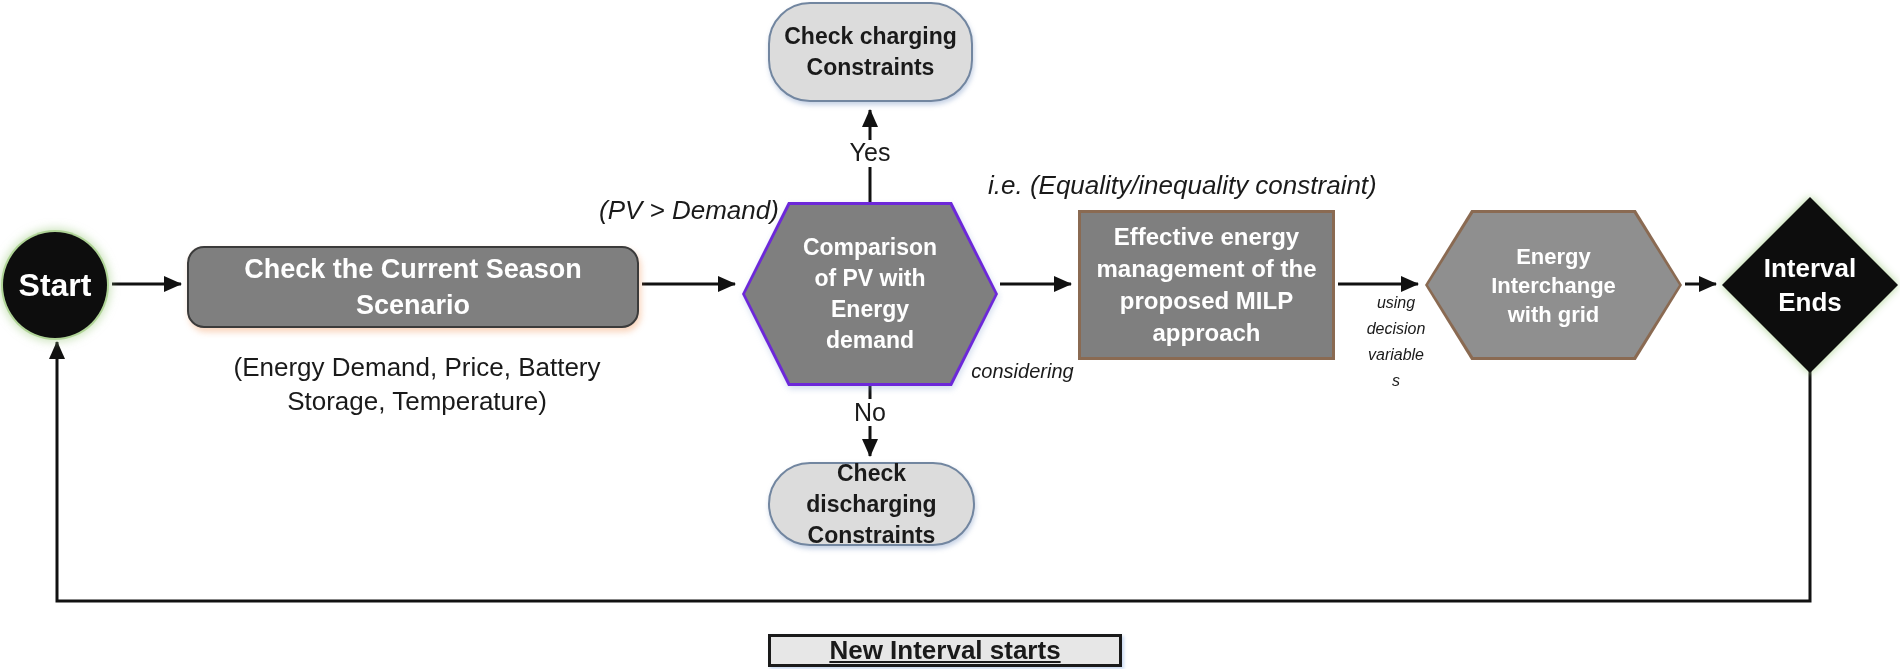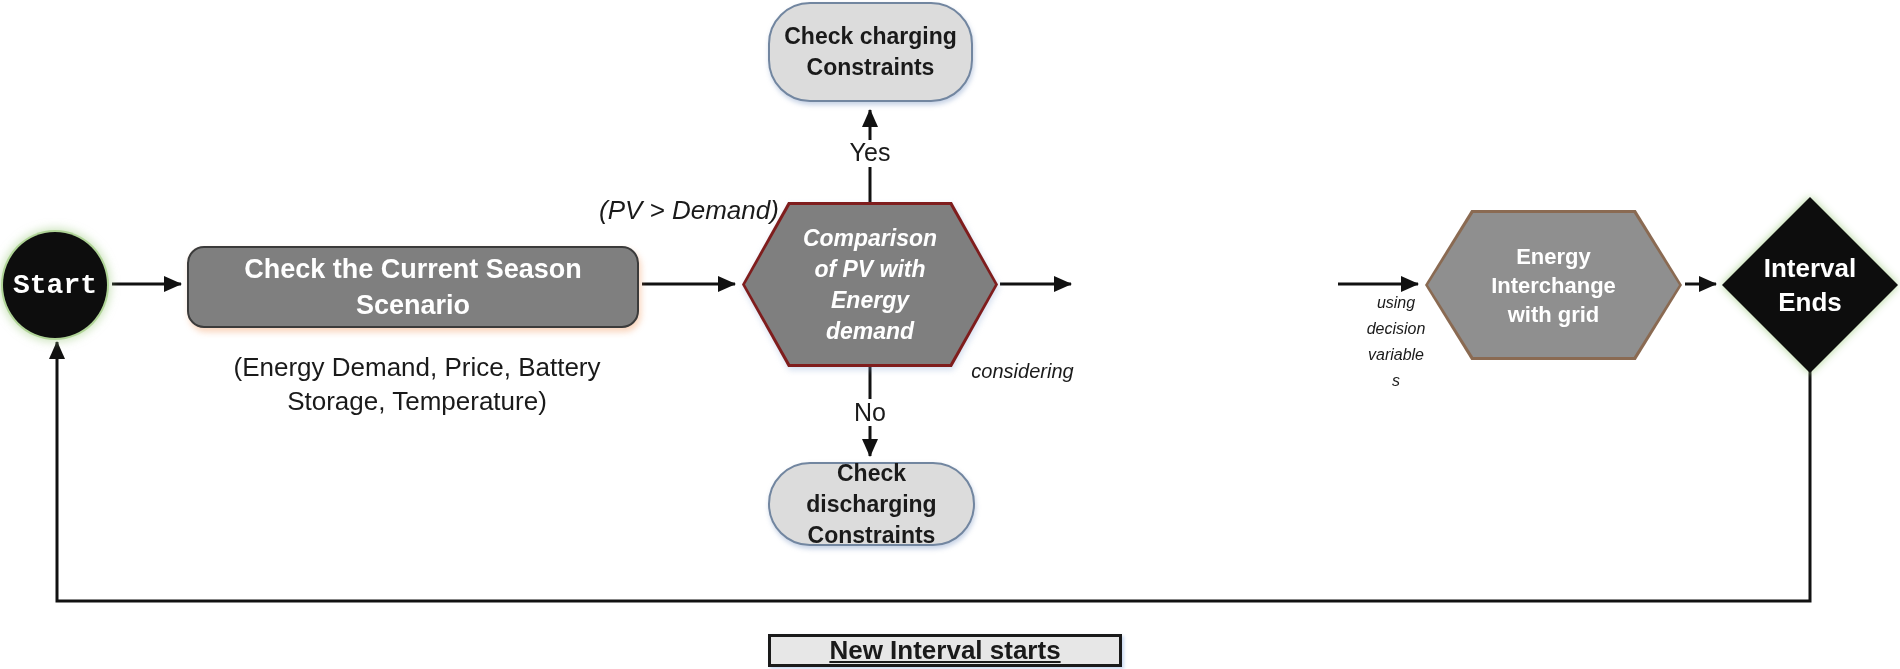--- a/index.html
+++ b/index.html
@@ -12,23 +12,22 @@
   }
   #edges{position:absolute;left:0;top:0;z-index:1;}
   .node{position:absolute;z-index:2;display:flex;align-items:center;justify-content:center;
         text-align:center;font-weight:bold;box-sizing:border-box;}
   .node-label{white-space:pre-line;}
   
   .circle{
     border-radius:50%;
     background:var(--terminal-fill);
     color:var(--text-on-dark);
-    font-size:28px;
+    font-size:32px;
     box-shadow:0 0 0 2px rgba(168,208,141,.85), 0 0 9px 4px rgba(168,208,141,.55);
-    font-family:Liberation Mono, monospace;
   }
   
   .rect{
     background:var(--process-fill);
     border:2px solid var(--dark-border);
     color:var(--text-on-dark);
     font-size:27px;line-height:36px;
     box-shadow:2px 4px 6px rgba(240,150,90,.4);
   }
   .rect.brown{
@@ -122,40 +121,47 @@
   <div class="node stadium" style="left:768px;top:2px;width:205px;height:100px;">
     <span class="node-label">Check charging
 Constraints</span>
   </div>
 
   <div class="ann" style="left:835px;top:138px;width:70px;font-size:25px;">Yes</div>
 
   <div class="ann italic nowrap" style="left:599px;top:195px;font-size:26px;text-align:center;">(PV &gt; Demand)</div>
 
   <div class="hex-wrap" style="position:absolute;z-index:2;left:742px;top:202px;width:256px;height:165px;">
-    <div class="hex-outer" style="left:0;top:0;width:256px;height:165px;background:#7f1d1d;font-style:italic;">
+    <div class="hex-outer" style="left:0;top:0;width:256px;height:184px;background:#6d28d9;">
       <div class="hex-inner" style="background:var(--process-fill);font-size:23px;line-height:31px;">
         <span class="node-label">Comparison
 of PV with
 Energy
 demand</span>
       </div>
     </div>
   </div>
 
   <div class="ann" style="left:835px;top:398px;width:70px;font-size:25px;">No</div>
 
   <div class="node stadium" style="left:768px;top:462px;width:207px;height:84px;">
     <span class="node-label">Check discharging
 Constraints</span>
   </div>
 
+  <div class="ann italic nowrap" style="left:988px;top:170px;font-size:26px;">i.e. (Equality/inequality constraint)</div>
 
   <div class="ann italic" style="left:955px;top:360px;width:135px;font-size:20px;">considering</div>
 
+  <div class="node rect brown" style="left:1078px;top:210px;width:257px;height:150px;">
+    <span class="node-label">Effective energy
+management of the
+proposed MILP
+approach</span>
+  </div>
 
   <div class="ann italic" style="left:1343px;top:290px;width:106px;font-size:16px;line-height:26px;">using
 decision
 variable
 s</div>
 
   <div class="hex-wrap" style="position:absolute;z-index:2;left:1425px;top:210px;width:257px;height:150px;filter:none;">
     <div class="hex-outer" style="left:0;top:0;width:257px;height:150px;background:var(--brown-border);">
       <div class="hex-inner" style="background:var(--process-fill-light);font-size:22px;line-height:29px;">
         <span class="node-label">Energy

